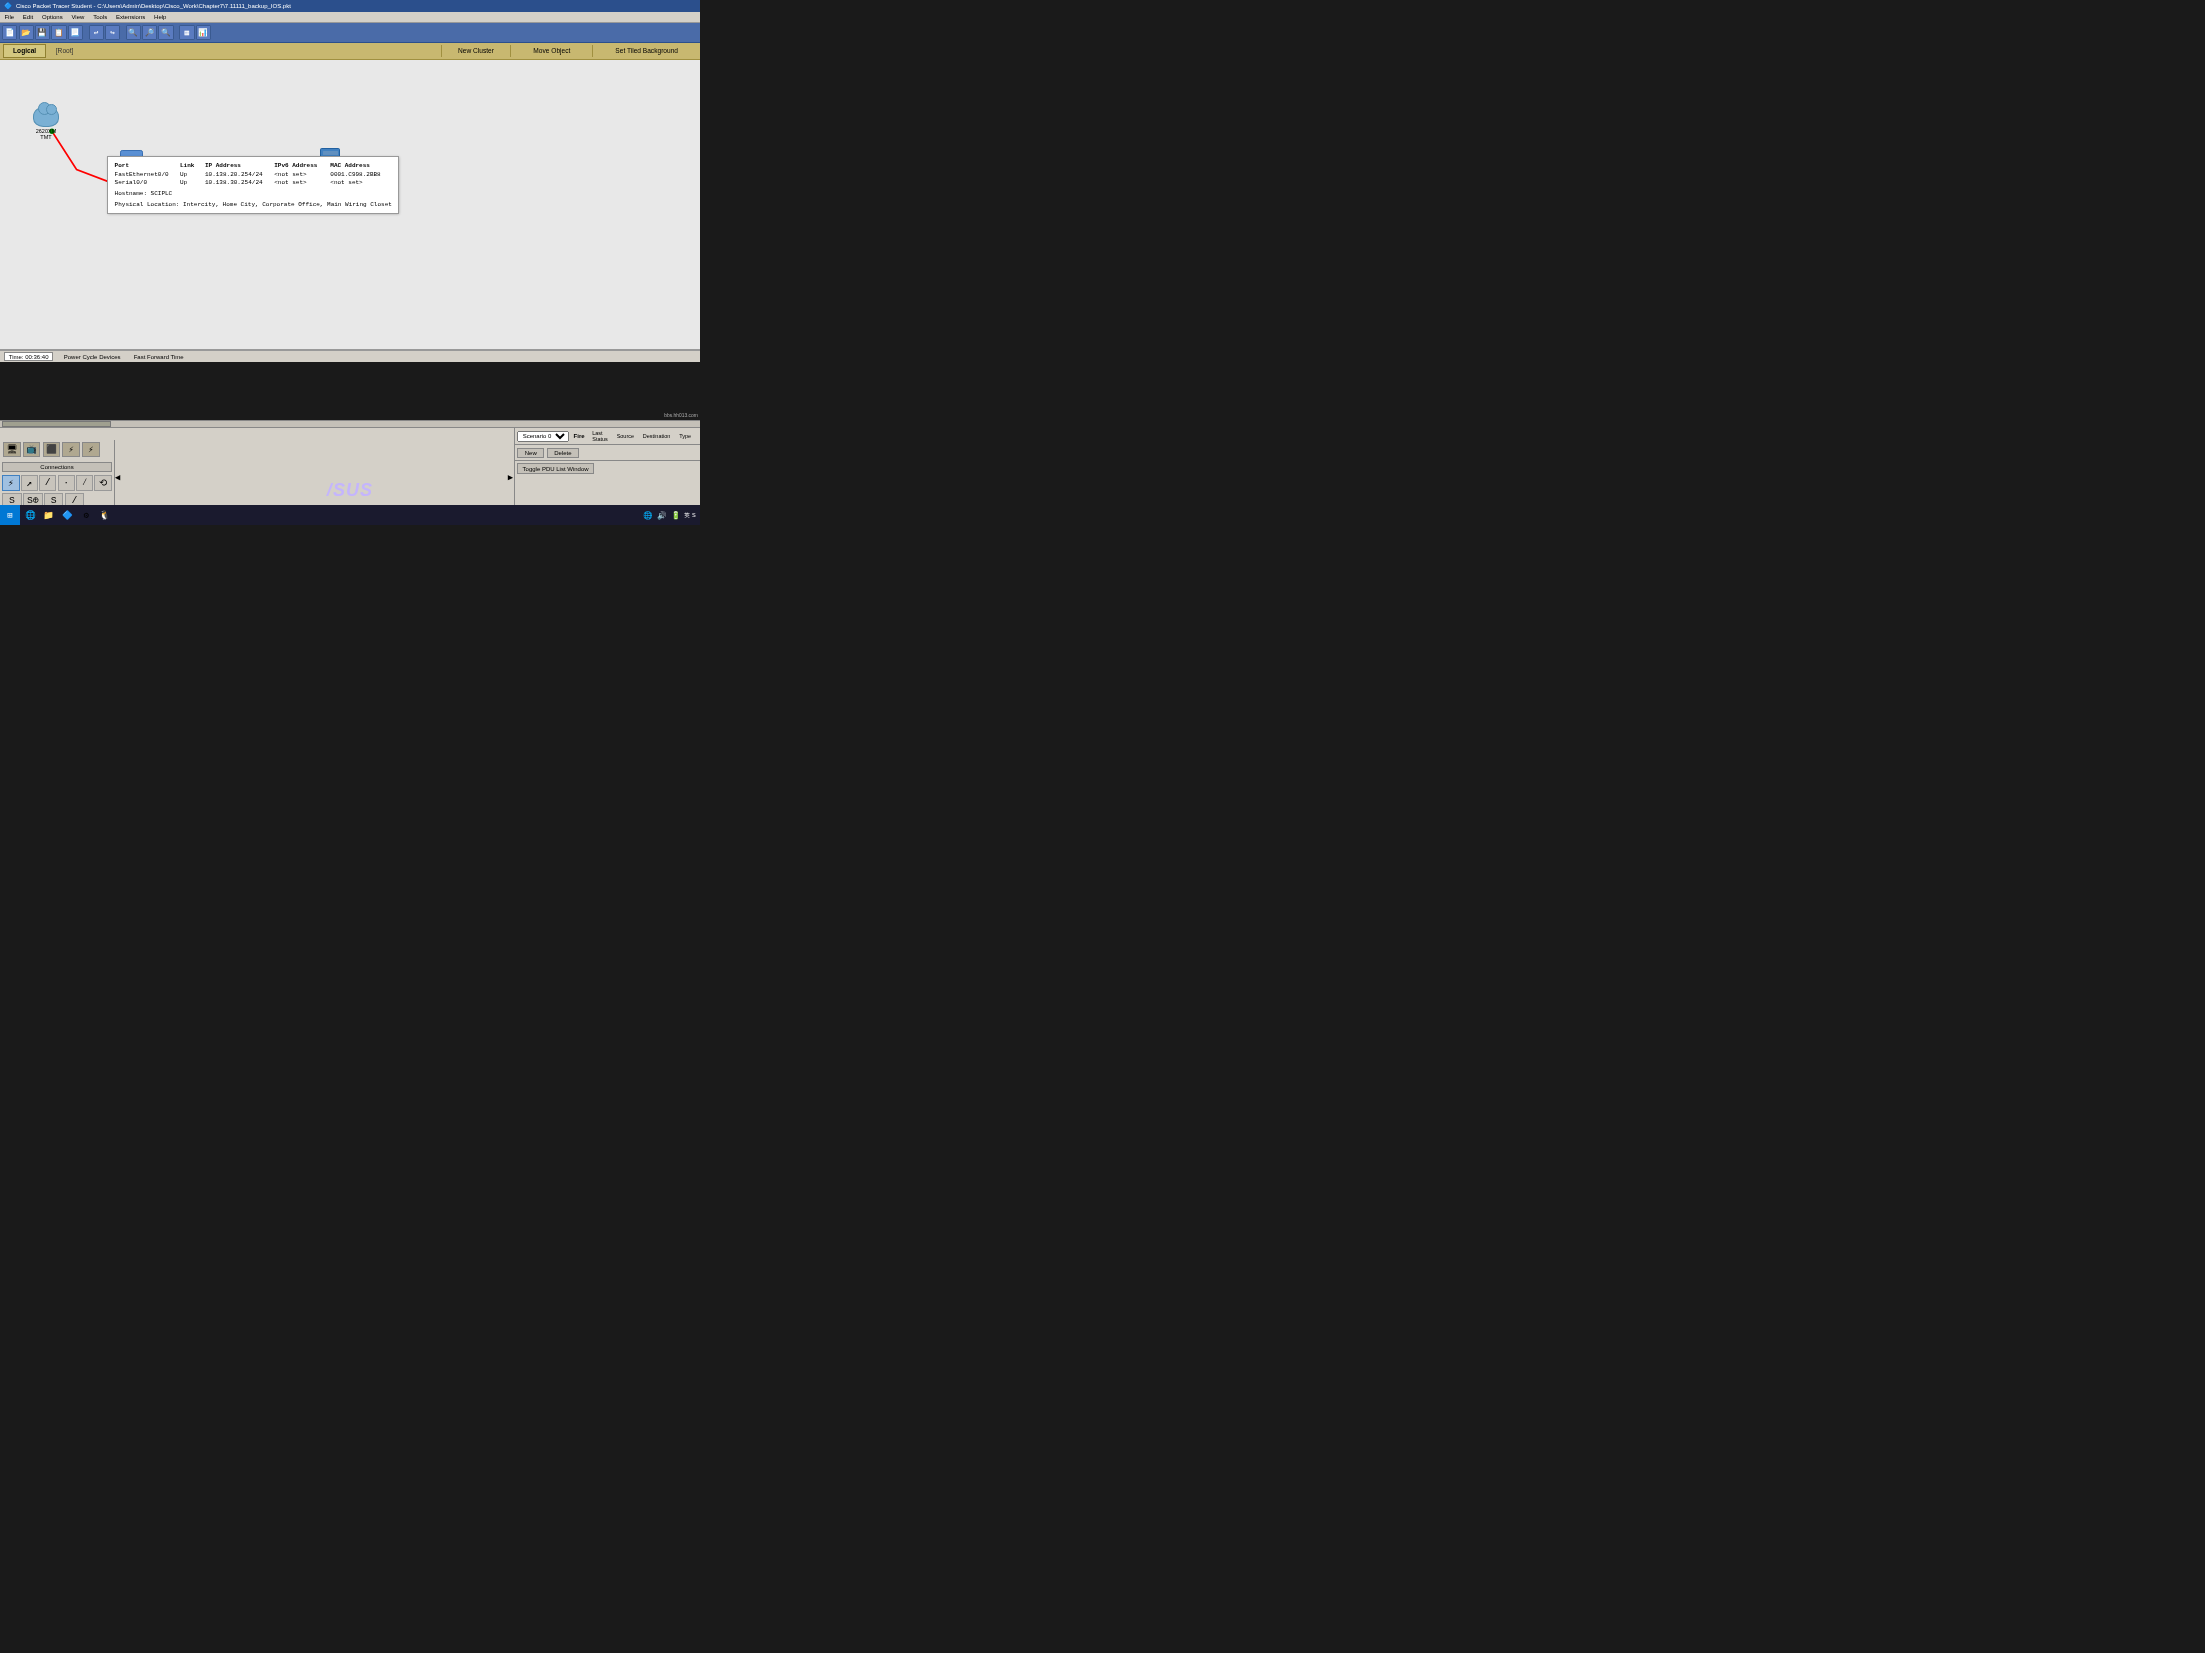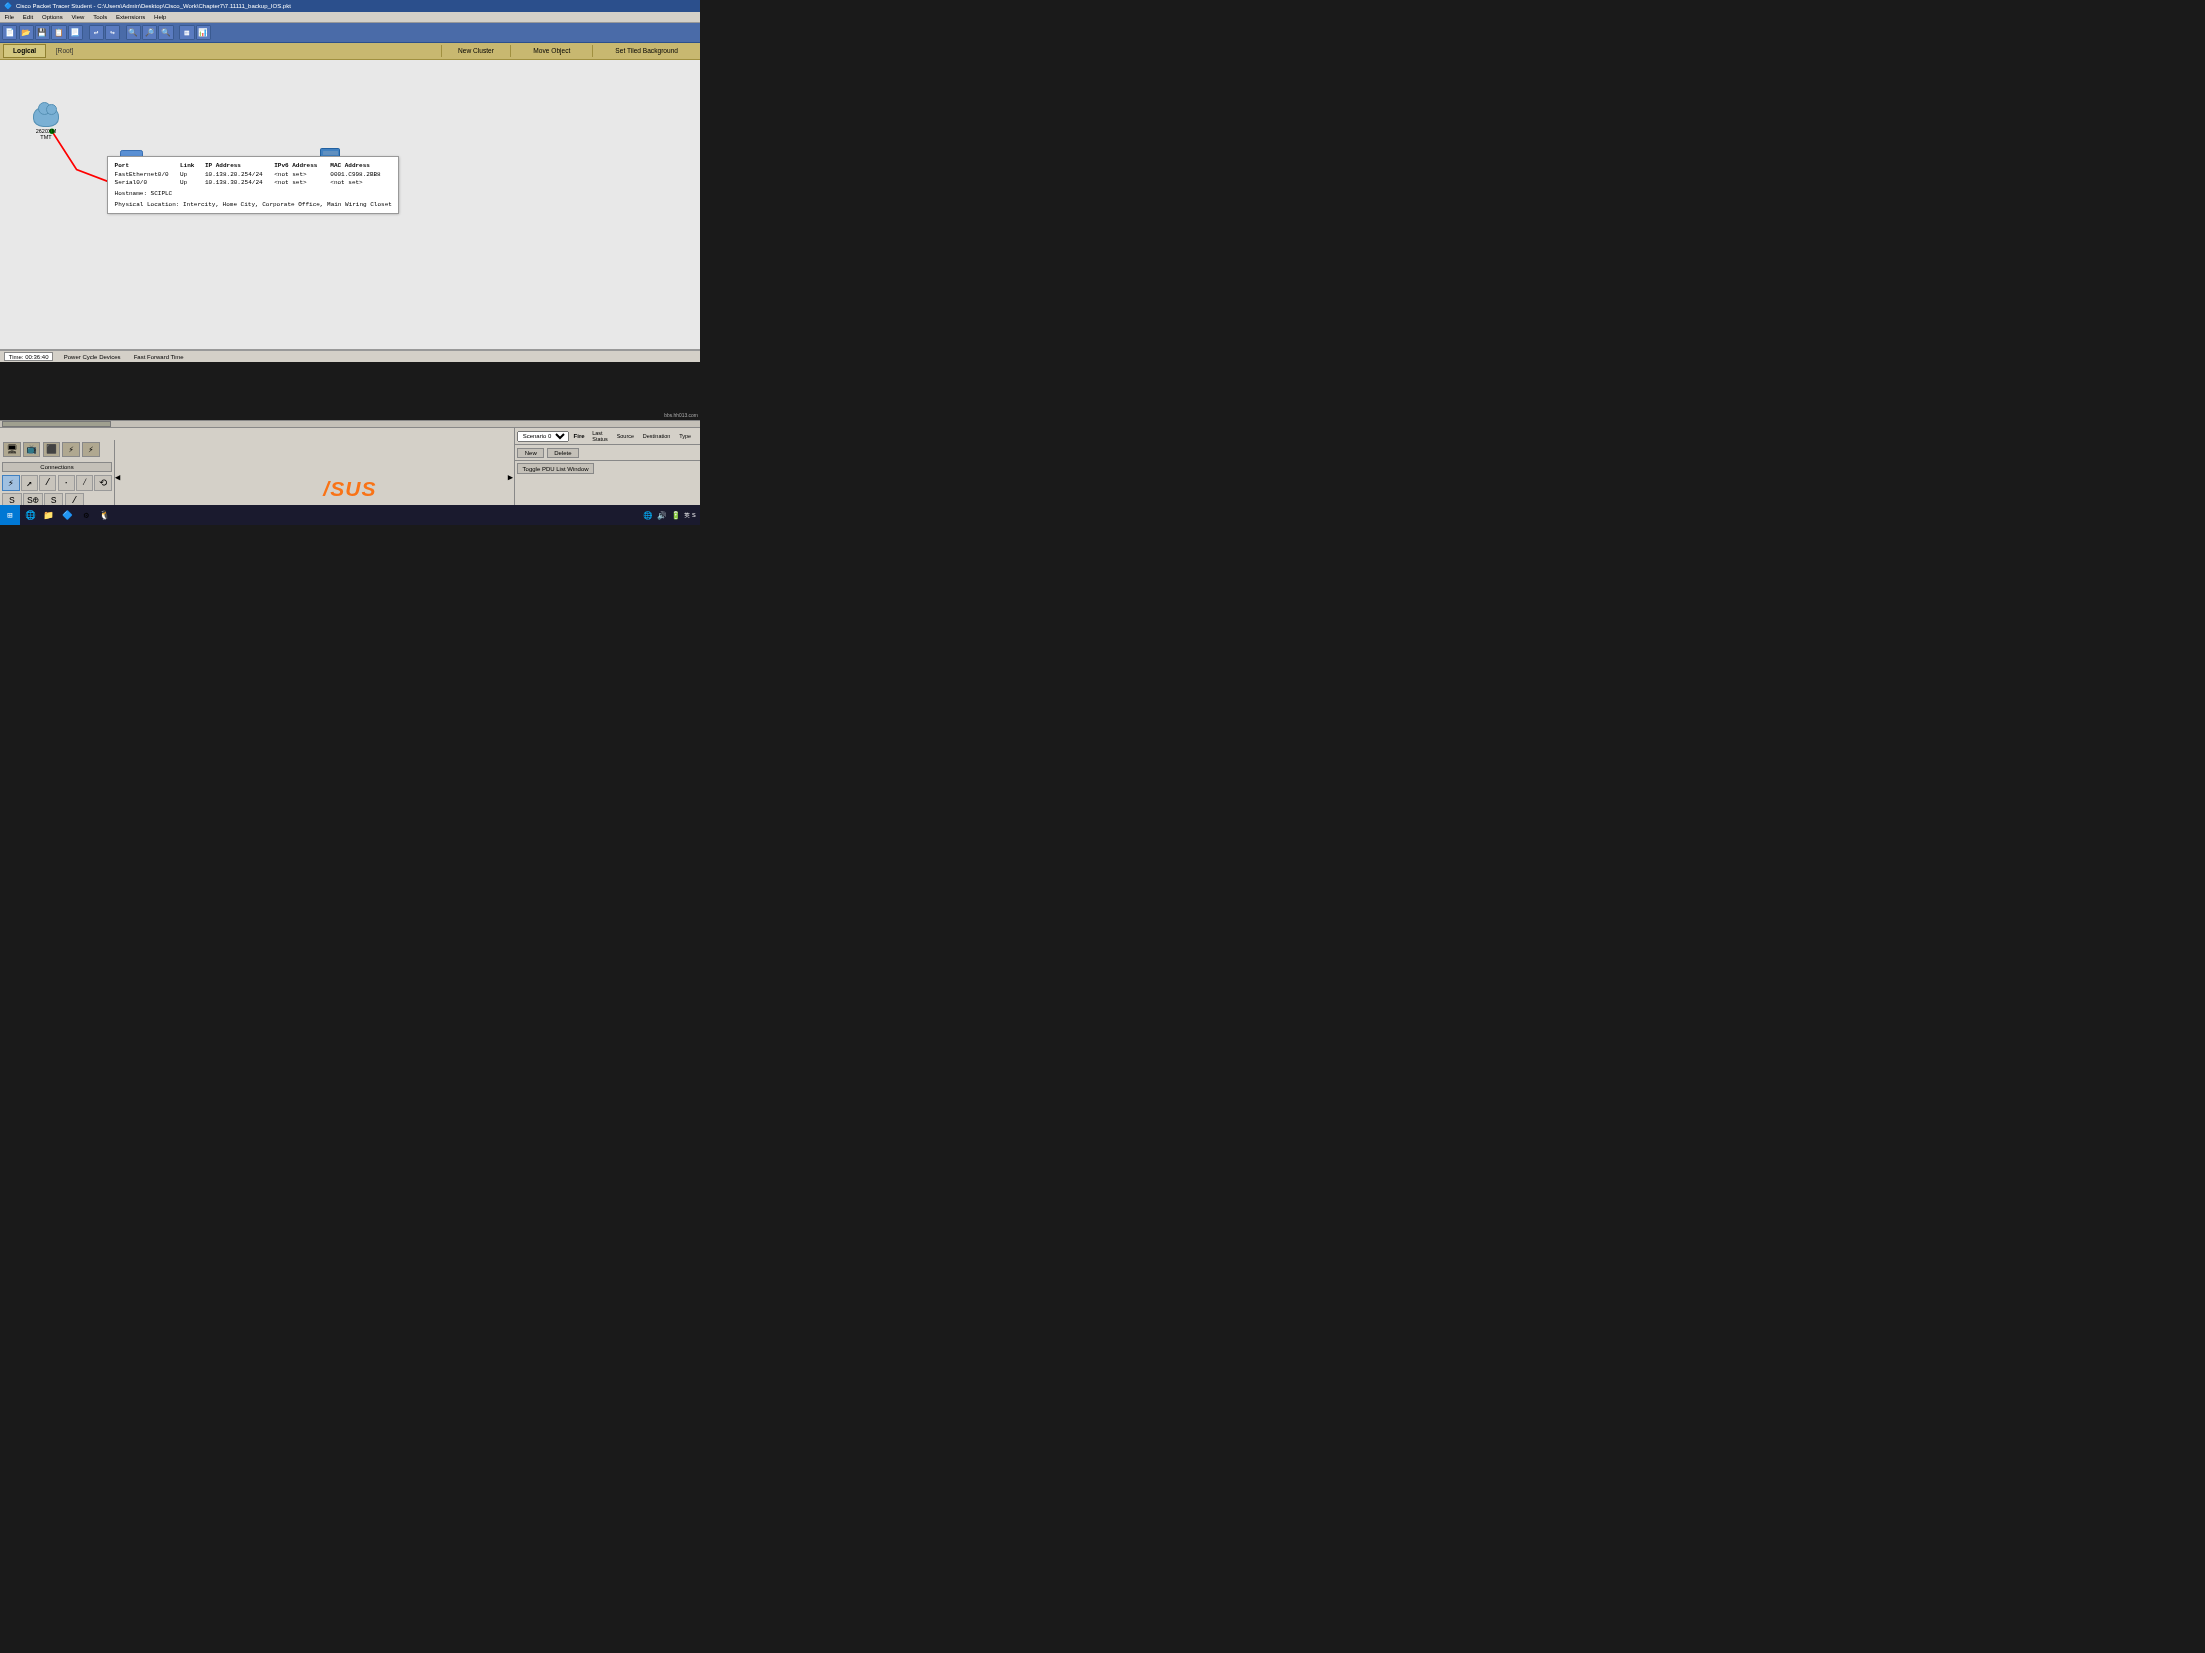--- a/index.html
+++ b/index.html
@@ -657,21 +657,21 @@
     </div>
     <button id="toggle-pdu-btn">Toggle PDU List Window</button>
     
     <div style="position:absolute;bottom:11px;right:2.2px;font-size:7.7px;">▶</div>
     
     <div style="position:absolute;bottom:2.2px;right:2.2px;font-size:6.6px;font-weight:bold;">S英 ▼</div>
   </div>
 
 </div>
 
-<div id="asus-logo" style="font-style: italic; letter-spacing: 2.2px;"><span style="font-style:italic;font-weight:bold;font-size:21px;color:#f97316;letter-spacing:1.1px;">/SUS</span></div>
+<div id="asus-logo" style="font-style: italic; letter-spacing: 2.2px;"><span style="font-style:italic;font-weight:bold;font-size:18px;color:#c4b5fd;letter-spacing:1.1px;">/SUS</span></div>
 
 <div id="taskbar">
   <div class="taskbar-start">⊞</div>
   <div class="taskbar-icons">
     <div class="taskbar-icon" style="color:#00adef;">🌐</div>
     <div class="taskbar-icon" style="color:#ffd700;">📁</div>
     <div class="taskbar-icon" style="color:#1e90ff;">🔷</div>
     <div class="taskbar-icon">⚙</div>
     <div class="taskbar-icon">🐧</div>
   </div>

